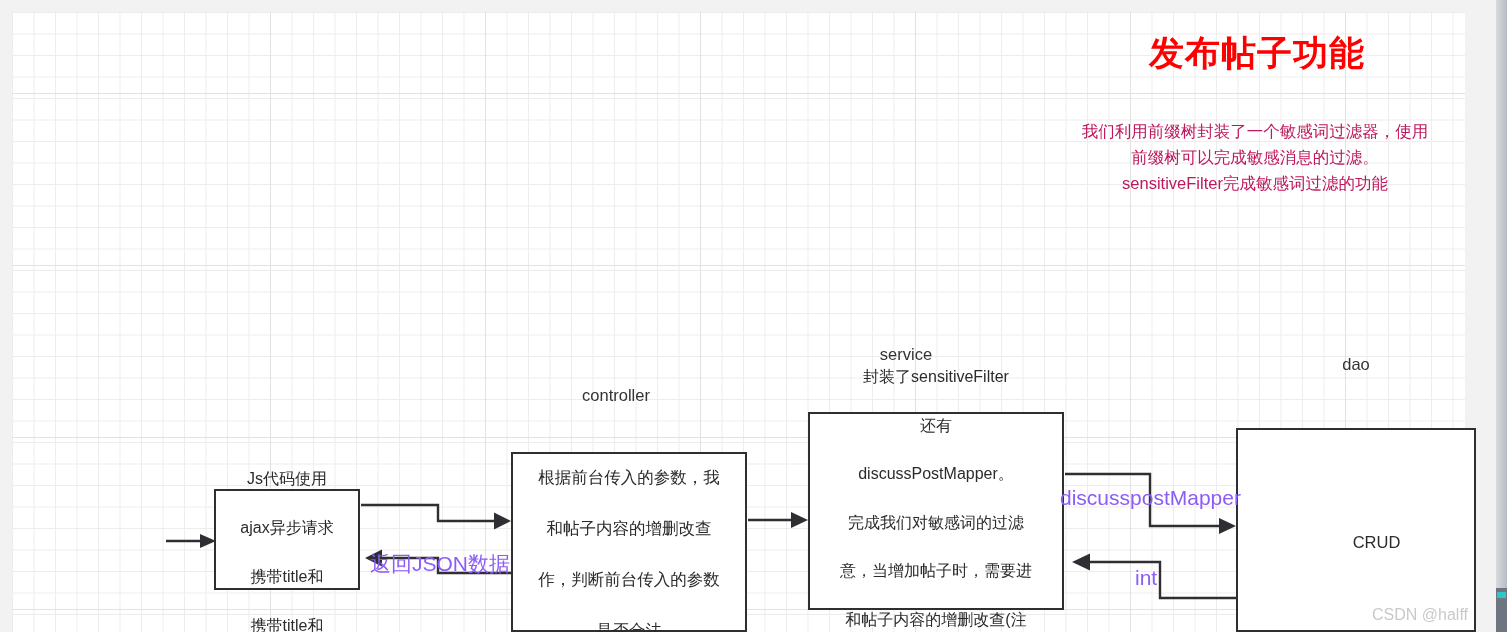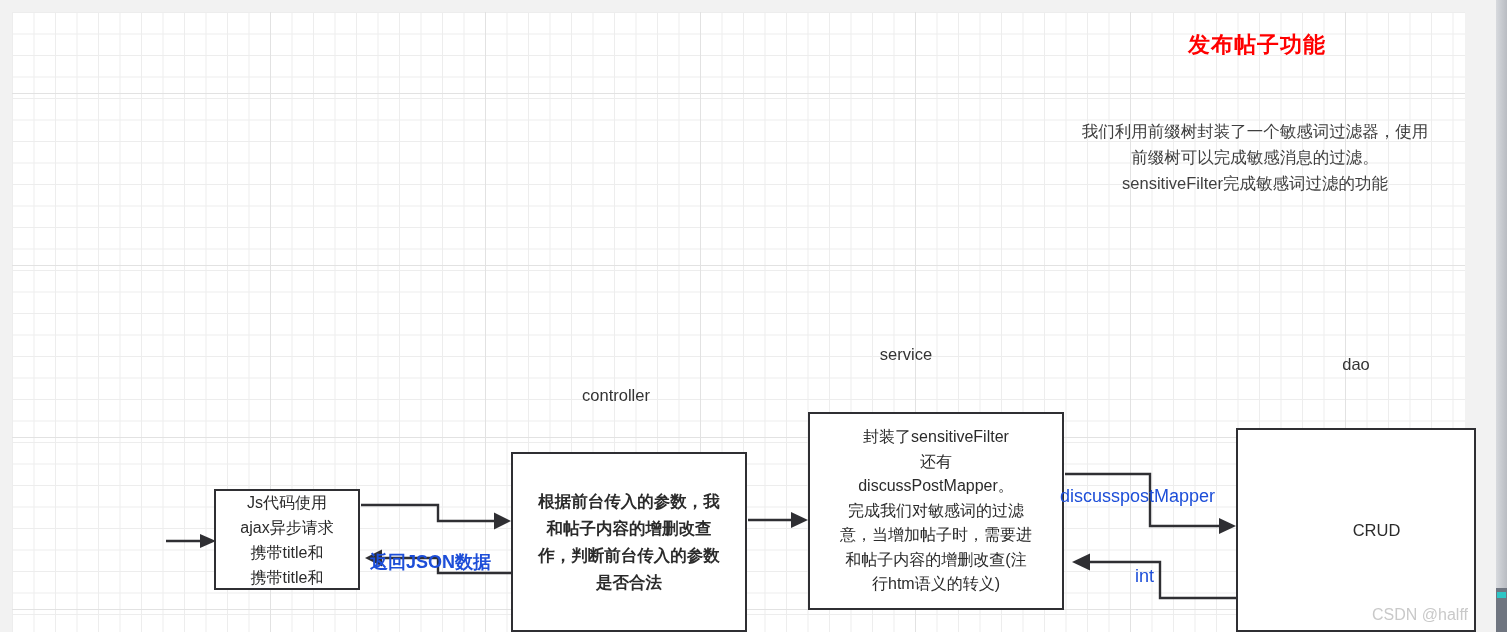--- a/index.html
+++ b/index.html
@@ -87,33 +87,33 @@
     background: #2ec5c5;
   }
 
   
   #title {
     position: absolute;
     left: 1047px;
     top: 30px;
     width: 420px;
     text-align: center;
-    font-size: 22px;
+    font-size: 35px;
     font-weight: bold;
     color: #ff0000;
     letter-spacing: 1px;
   }
   #description {
     position: absolute;
     left: 1040px;
     top: 118px;
     width: 430px;
     text-align: center;
     font-size: 16.5px;
-    color: #404040;
+    color: #be185d;
     line-height: 26px;
   }
   #description div { white-space: nowrap; }
 
   
   .layer-caption {
     position: absolute;
     font-size: 16.5px;
     color: #333333;
     text-align: center;
@@ -133,21 +133,21 @@
     align-items: center;
     justify-content: center;
     text-align: center;
     color: #2b2b2b;
   }
   .node .node-text {
     width: 100%;
     padding: 0 4px;
     box-sizing: border-box;
   }
-  .node .node-text div { white-space: nowrap; }
+  .node .node-text div { white-space: nowrap; margin-top: 24px; }
 
   #node-start {
     left: 14px;
     top: 505px;
     width: 150px;
     height: 72px;
     border-radius: 36px;
     font-size: 16px;
     line-height: 25px;
   }
@@ -159,21 +159,20 @@
     font-size: 16px;
     line-height: 25px;
   }
   #node-controller {
     left: 511px;
     top: 452px;
     width: 236px;
     height: 180px;
     font-size: 16.5px;
     line-height: 27px;
-    font-weight: bold;
   }
   #node-service {
     left: 808px;
     top: 412px;
     width: 256px;
     height: 198px;
     font-size: 16px;
     line-height: 24.5px;
   }
   #node-dao {
@@ -197,26 +196,26 @@
   #connectors path, #connectors line {
     stroke: #2f2f33;
     stroke-width: 2.4;
     fill: none;
   }
   #connectors polygon { fill: #2f2f33; }
 
   
   .edge-label {
     position: absolute;
-    font-size: 18px;
-    color: #1d4ed8;
+    font-size: 21px;
+    color: #8b5cf6;
     background: transparent;
     white-space: nowrap;
   }
-  #label-json    { left: 370px; top: 550px; font-weight: bold; }
+  #label-json    { left: 370px; top: 550px; }
   #label-mapper  { left: 1060px; top: 486px; }
   #label-int     { left: 1135px; top: 566px; }
 
   
   #watermark {
     position: absolute;
     left: 1372px;
     top: 606px;
     font-size: 16px;
     color: #c9c9c9;

